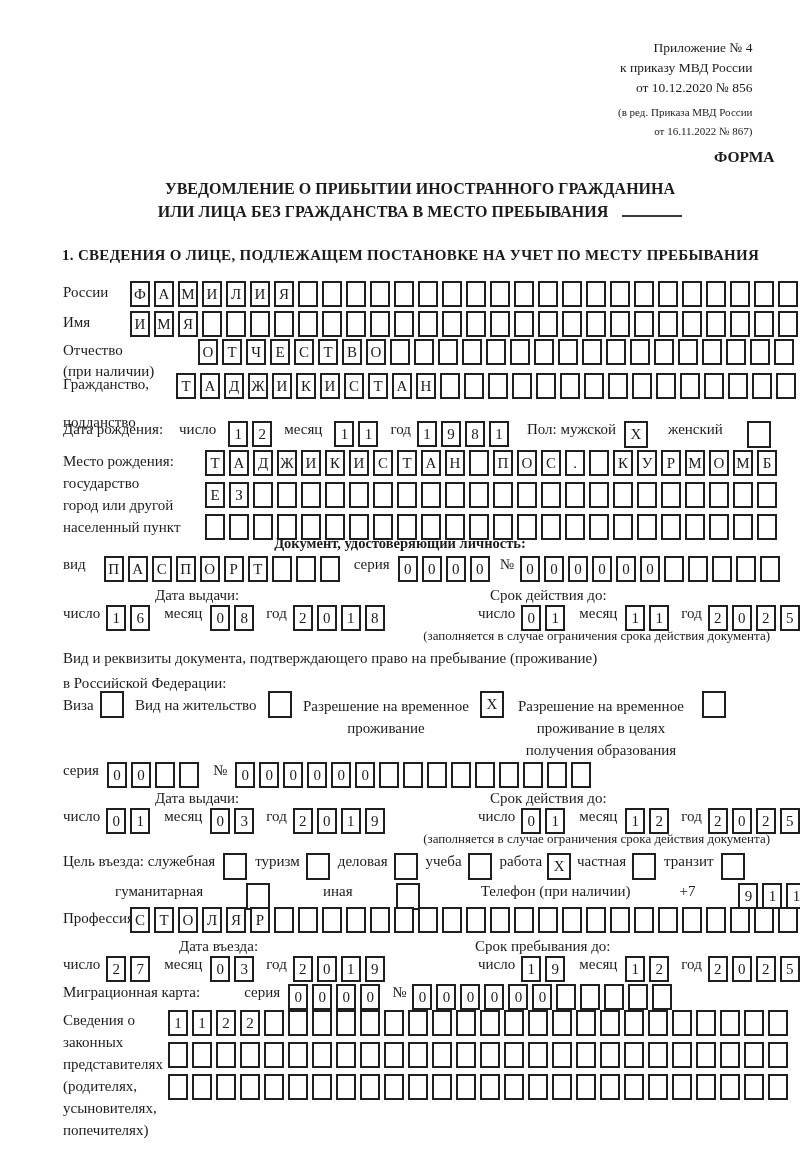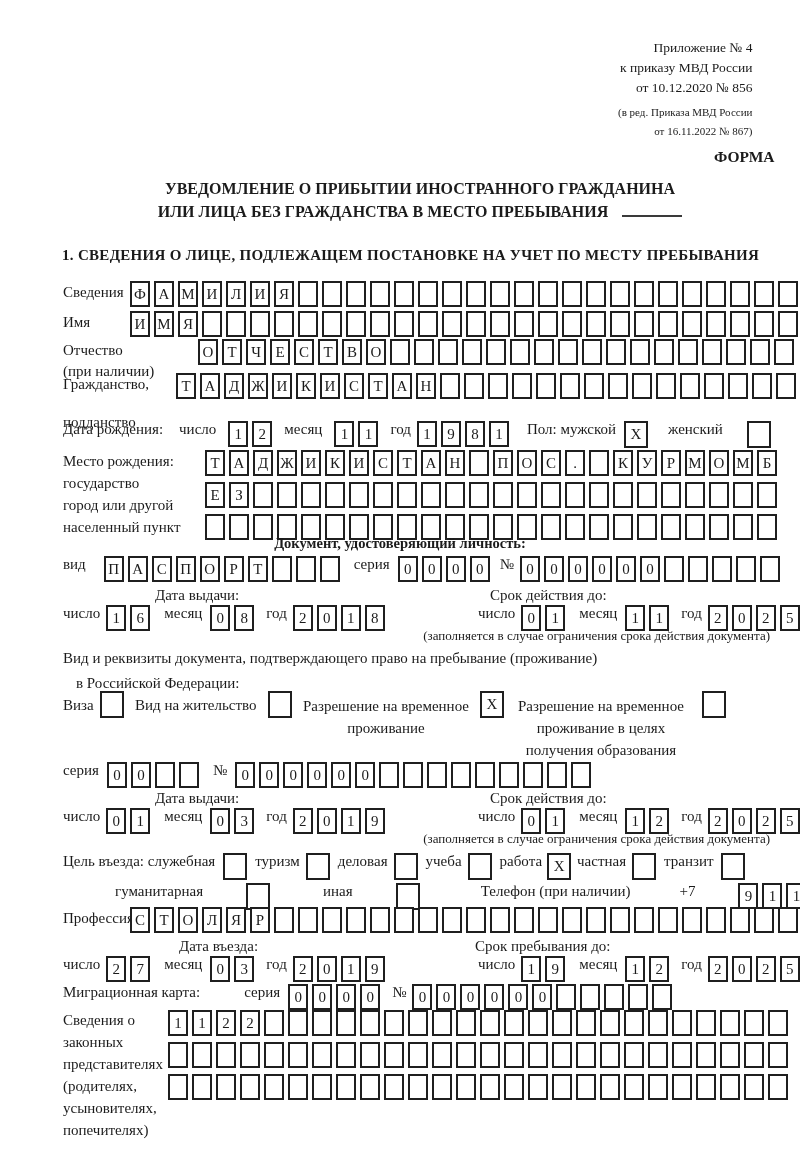--- a/index.html
+++ b/index.html
@@ -41,21 +41,21 @@
 
   <div class="abs bold" style="top:148px;left:702px;font-size:15.5px;">ФОРМА</div>
 
   <div class="abs title" style="top:180px;">УВЕДОМЛЕНИЕ О ПРИБЫТИИ ИНОСТРАННОГО ГРАЖДАНИНА</div>
   <div class="abs title" style="top:203px;">
     <span>ИЛИ ЛИЦА БЕЗ ГРАЖДАНСТВА В МЕСТО ПРЕБЫВАНИЯ</span><span class="blankline"></span>
   </div>
 
   <div class="abs sect" style="top:247px;left:62px;">1. СВЕДЕНИЯ О ЛИЦЕ, ПОДЛЕЖАЩЕМ ПОСТАНОВКЕ НА УЧЕТ ПО МЕСТУ ПРЕБЫВАНИЯ</div>
 
-  <span class="abs lbl" style="top:284px;left:63px;">Сведения</span>
+  <span class="abs lbl" style="top:284px;left:63px;">России</span>
   <span class="abs cells" style="top:281px;left:130px;">
       <span class="cell">Ф</span>
       <span class="cell">А</span>
       <span class="cell">М</span>
       <span class="cell">И</span>
       <span class="cell">Л</span>
       <span class="cell">И</span>
       <span class="cell">Я</span>
       <span class="cell"></span>
       <span class="cell"></span>
@@ -357,21 +357,21 @@
     <span class="cells" style="margin-left:6px;">
         <span class="cell">2</span>
         <span class="cell">0</span>
         <span class="cell">2</span>
         <span class="cell">5</span>
       </span>
   </div>
   <span class="abs note" style="top:628px;right:30px;">(заполняется в случае ограничения срока действия документа)</span>
 
   <span class="abs lbl" style="top:650px;left:63px;">Вид и реквизиты документа, подтверждающего право на пребывание (проживание)</span>
-  <span class="abs lbl" style="top:675px;left:76px;">в Российской Федерации:</span>
+  <span class="abs lbl" style="top:675px;left:63px;">в Российской Федерации:</span>
 
   <span class="abs lbl" style="top:697px;left:63px;">Виза</span>
   <span class="abs box" style="top:691px;left:100px;"></span>
   <span class="abs lbl" style="top:697px;left:135px;">Вид на жительство</span>
   <span class="abs box" style="top:691px;left:268px;"></span>
   <span class="abs opt" style="top:695px;left:300px;width:172px;">Разрешение на временное проживание</span>
   <span class="abs box" style="top:691px;left:480px;">X</span>
   <span class="abs opt" style="top:695px;left:510px;width:182px;">Разрешение на временное проживание в целях получения образования</span>
   <span class="abs box" style="top:691px;left:702px;"></span>
 

